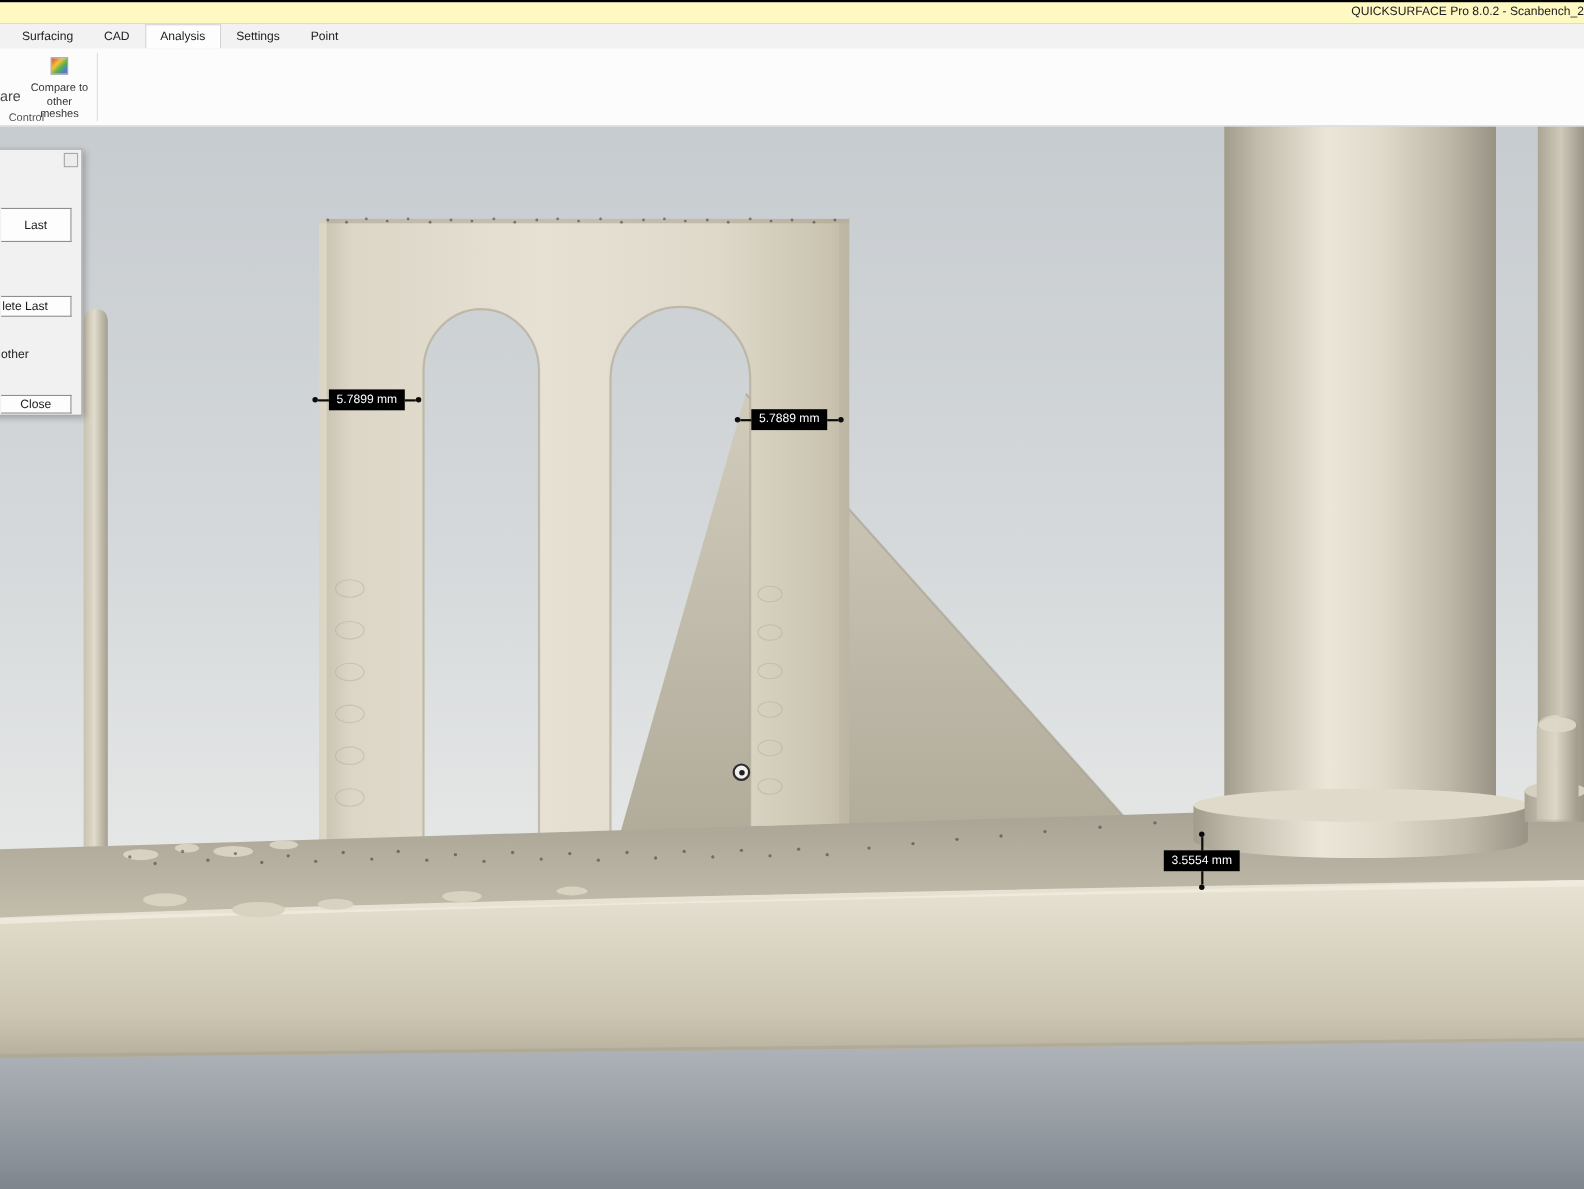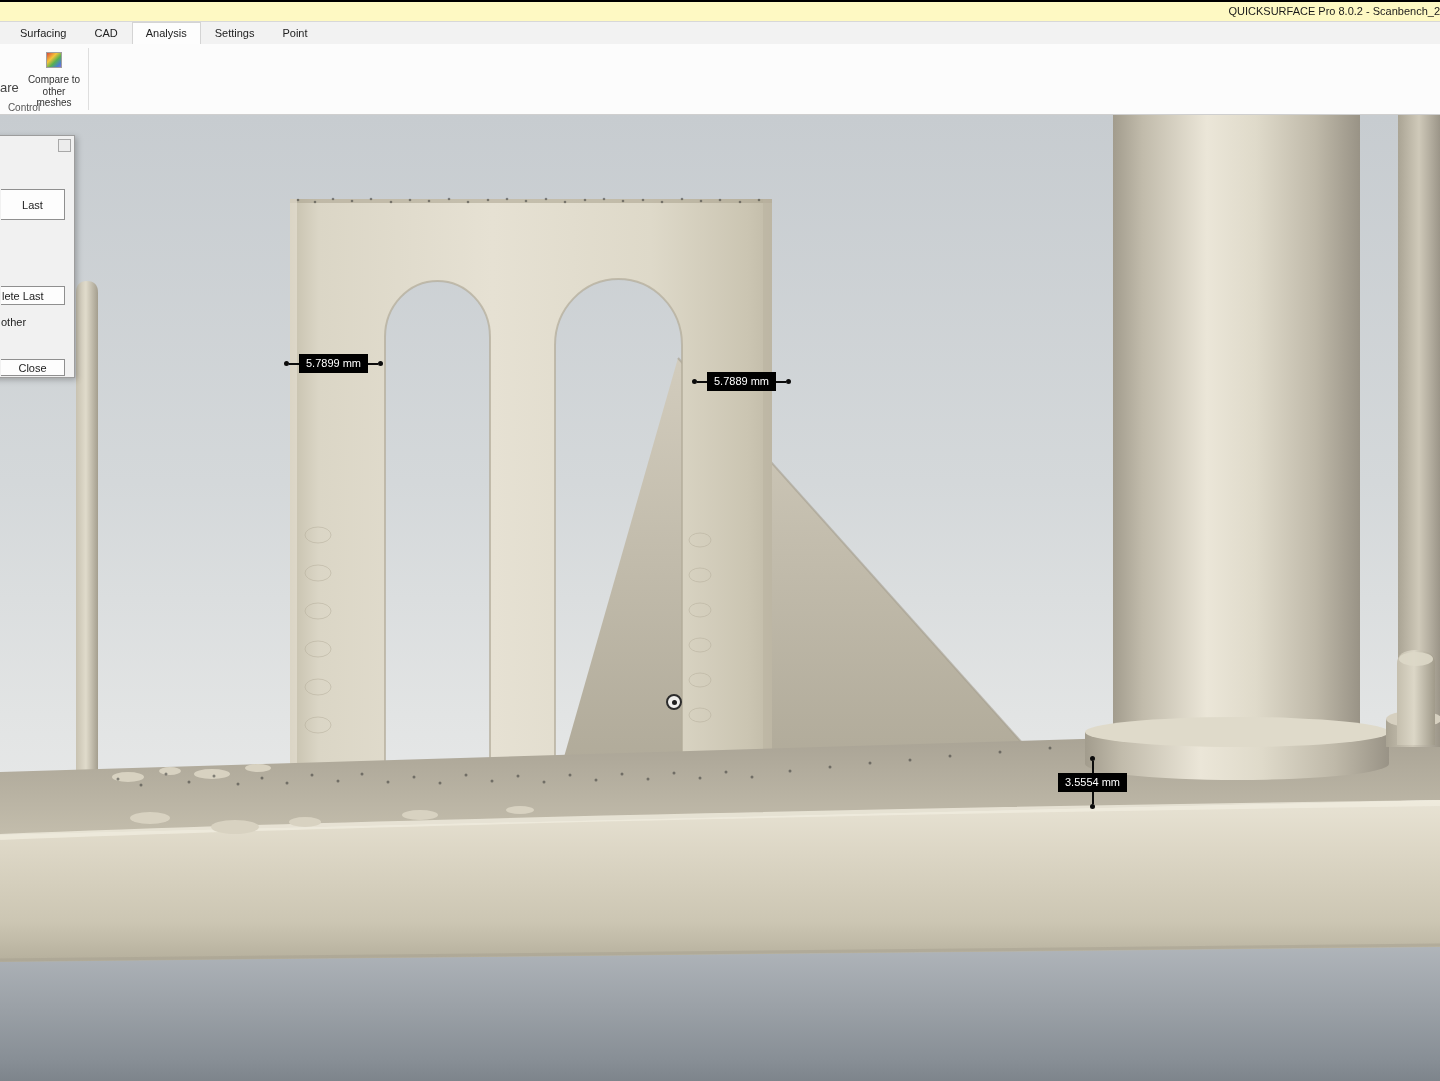--- a/index.html
+++ b/index.html
@@ -54,21 +54,21 @@
   .measure-h { position: absolute; display: flex; align-items: center; z-index: 4; }
   .measure-v { position: absolute; display: flex; flex-direction: column; align-items: center; z-index: 4; }
   .mdot { width: 5px; height: 5px; border-radius: 50%; background: #0c0c0c; }
   .mline-h { width: 10px; height: 2px; background: #0c0c0c; }
   .mline-v { width: 2px; height: 12px; background: #0c0c0c; }
   .mlabel {
     background: #000; color: #fff; font-size: 11px; line-height: 14px;
     padding: 2px 7px 3px 7px; white-space: nowrap;
   }
   .m1 { left: 284px; top: 239px; }
-  .m2 { left: 692px; top: 257px; }
+  .m2 { left: 668px; top: 257px; }
   .m3 { left: 1058px; top: 641px; }
 
   
   .target {
     position: absolute; left: 666px; top: 579px; width: 16px; height: 16px;
     border: 2px solid #2c2c2c; border-radius: 50%;
     background: rgba(250,250,250,0.85); z-index: 3;
   }
   .target::after {
     content: ""; position: absolute; left: 50%; top: 50%; width: 5px; height: 5px;
@@ -84,21 +84,21 @@
   .panel-close {
     position: absolute; left: 97px; top: 3px; width: 13px; height: 13px;
     background: #ececec; border: 1px solid #a8a8a8;
   }
   .panel-btn {
     position: absolute; left: 40px; background: #fdfdfd; border: 1px solid #8f8f8f;
     border-left: none; font-size: 11px; color: #1c1c1c; text-align: center;
     font-family: "Liberation Sans", sans-serif;
   }
   .btn-point   { top: 53px;  width: 64px; height: 31px; }
-  .btn-delete  { top: 150px; width: 64px; height: 19px; text-align: left; padding-left: 1px; }
+  .btn-delete  { top: 133px; width: 64px; height: 19px; text-align: left; padding-left: 1px; }
   .btn-close   { top: 223px; width: 64px; height: 17px; }
   .panel-text  { position: absolute; left: 40px; top: 180px; font-size: 11px; color: #222; }
 </style>
 </head>
 <body>
 
 <div class="titlebar">
   <span>QUICKSURFACE Pro 8.0.2 - Scanbench_2</span>
 </div>
 

